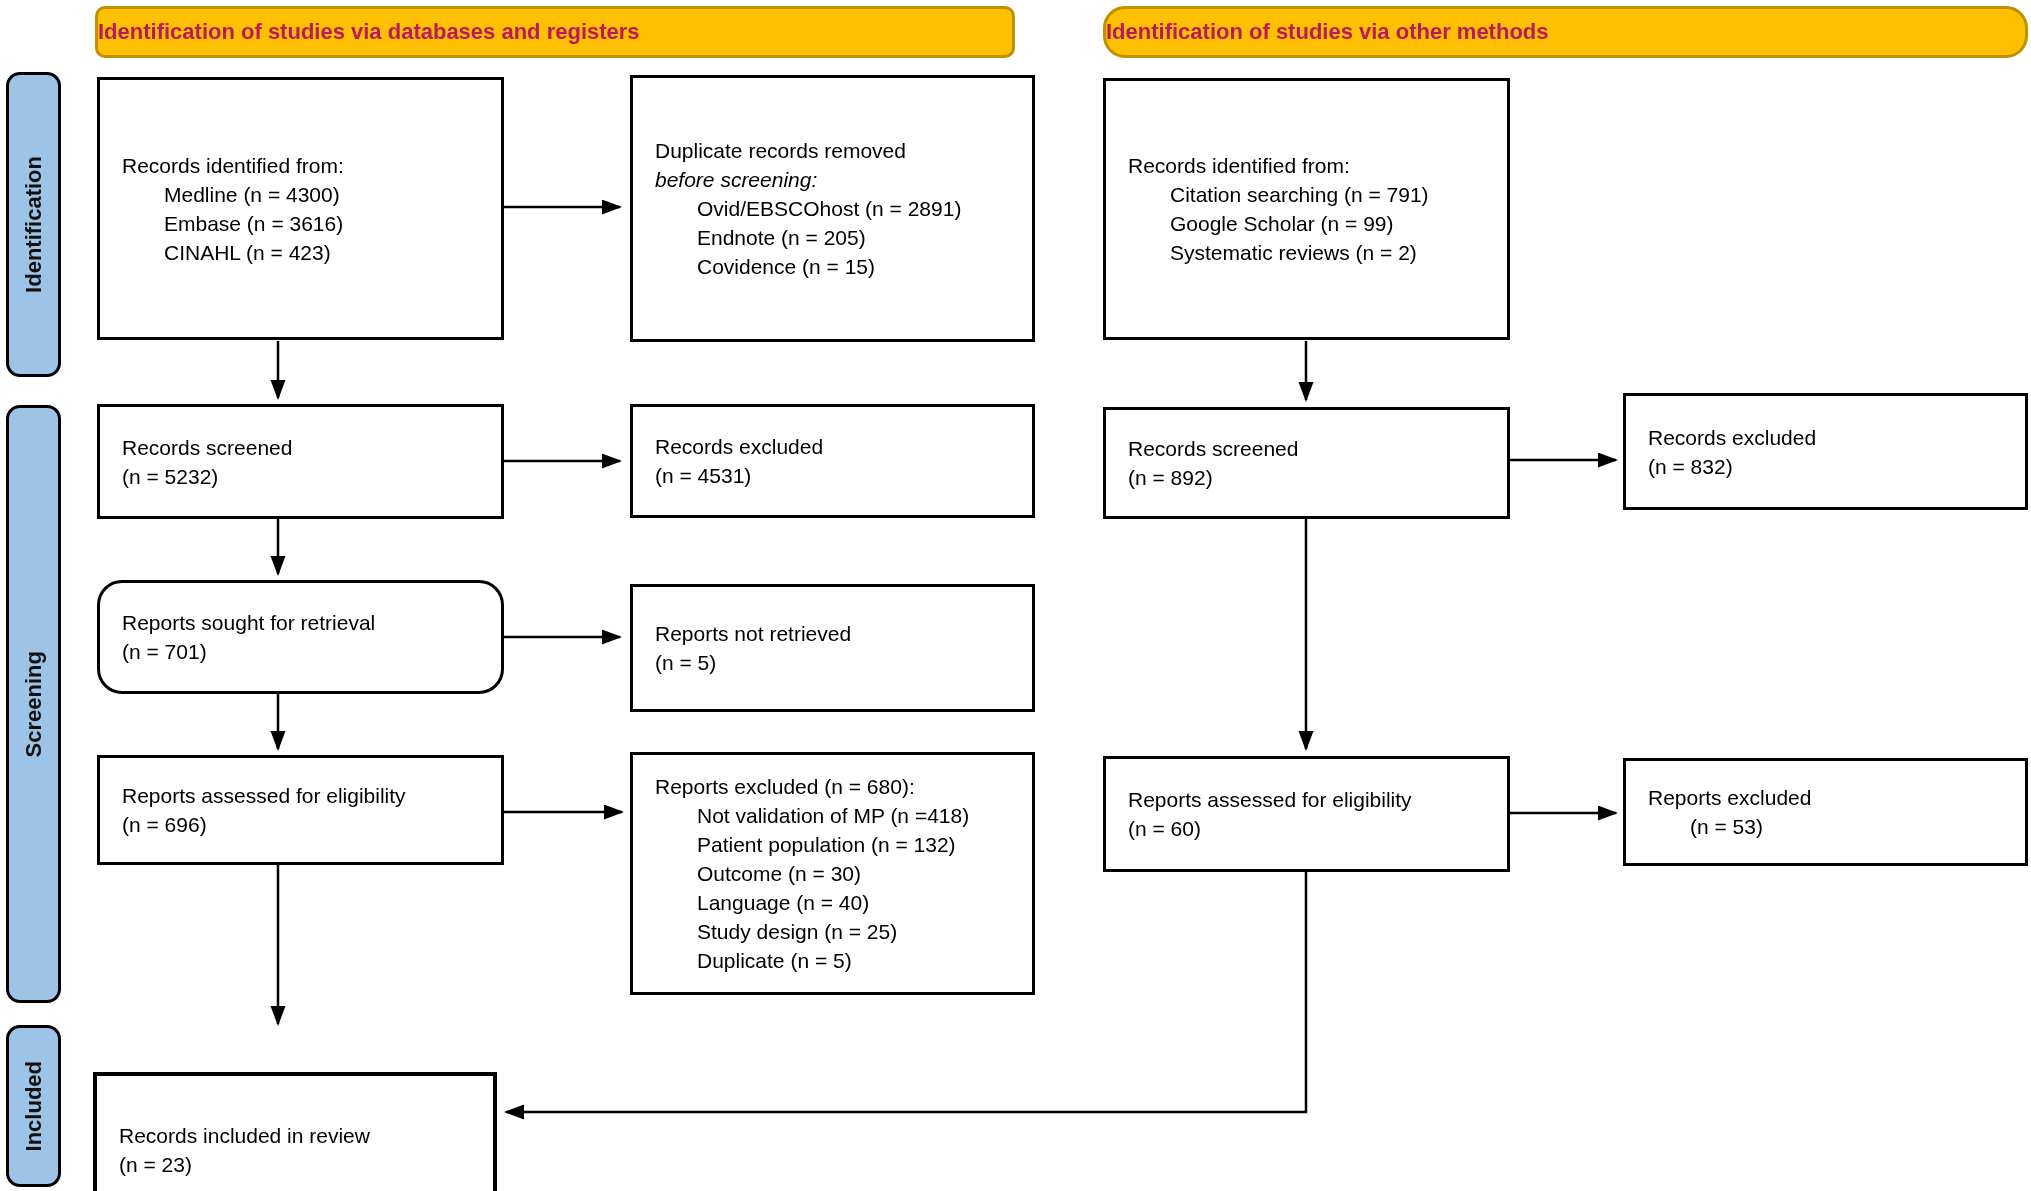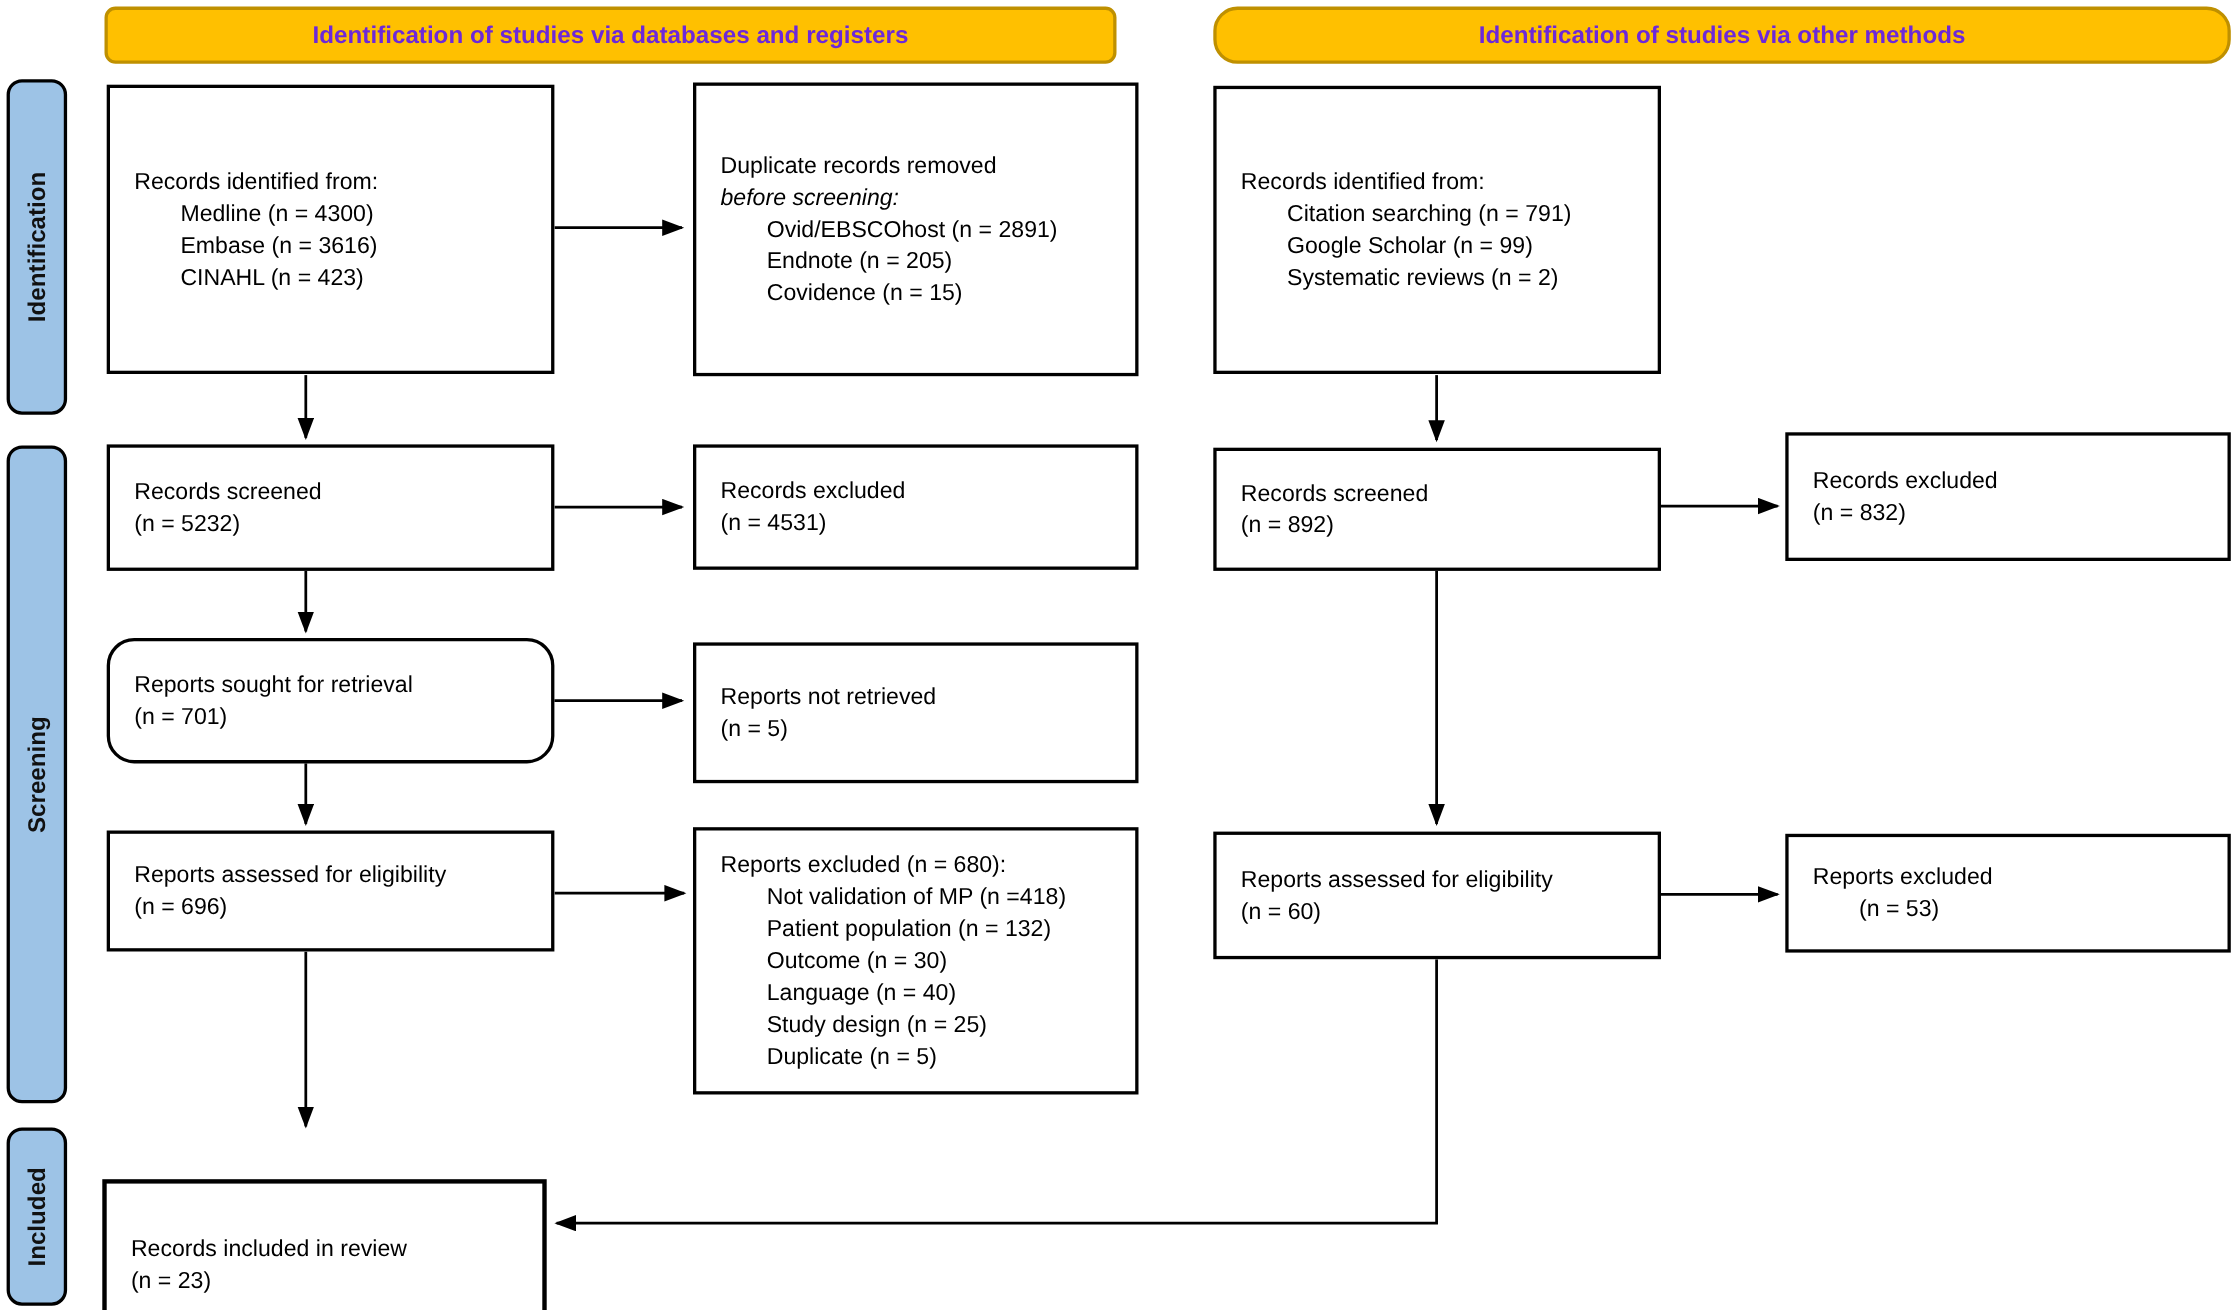--- a/index.html
+++ b/index.html
@@ -10,22 +10,22 @@
   }
   *{box-sizing:border-box;margin:0;padding:0;}
   body{background:#ffffff;font-family:"Liberation Sans","DejaVu Sans",sans-serif;}
   .canvas{position:relative;width:2031px;height:1191px;background:#ffffff;overflow:hidden;}
 
   .col-header{
     position:absolute;height:52px;
     background:var(--header-bg);
     border:3px solid var(--header-border);
     border-radius:10px;
-    display:flex;align-items:center;justify-content:center;
-    font-weight:bold;font-size:22px;color:#6d28d9;
+    display:flex;align-items:center;justify-content:flex-start;
+    font-weight:bold;font-size:22px;color:#be185d;
   }
   .stage{
     position:absolute;width:55px;
     background:var(--stage-bg);
     border:3px solid #000000;
     border-radius:14px;
     display:flex;align-items:center;justify-content:center;
     font-weight:bold;font-size:22px;color:#111111;
   }
   .stage span{

